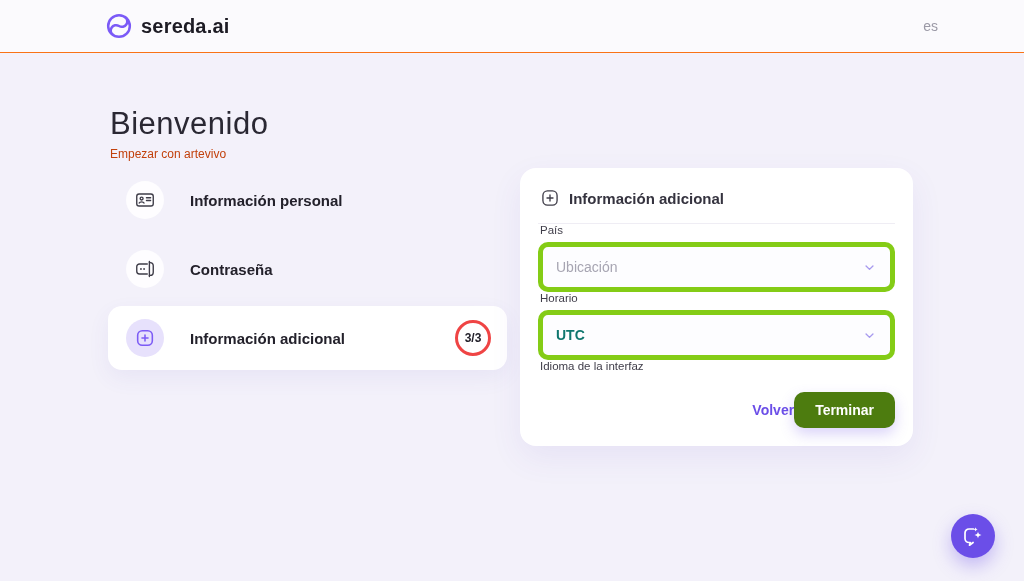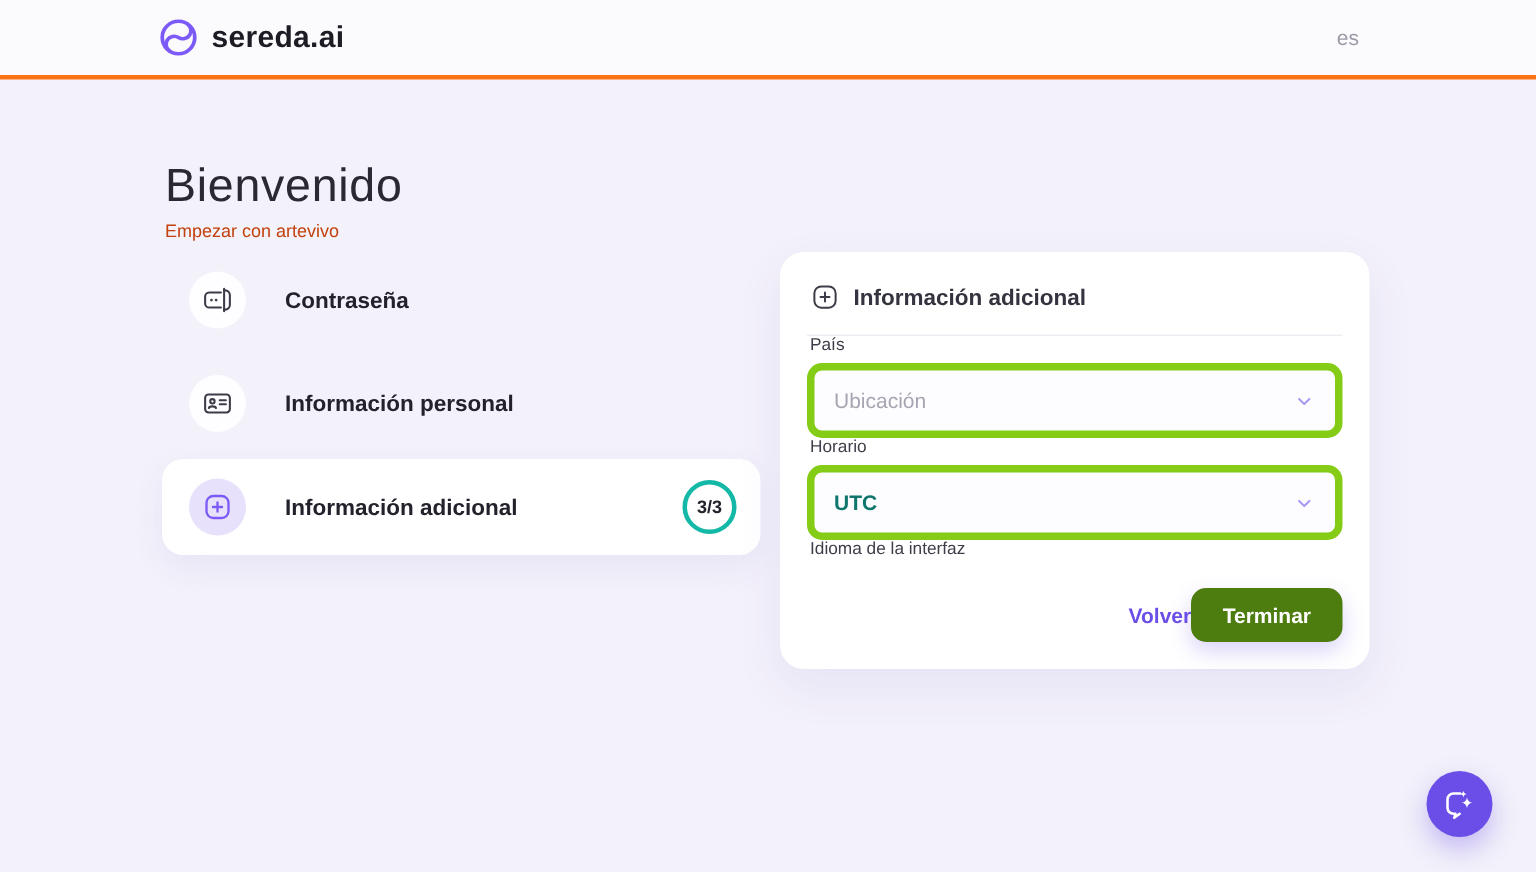--- a/index.html
+++ b/index.html
@@ -1,23 +1,23 @@
 <!DOCTYPE html>
 <html><head>
 <meta charset="utf-8">
 <style>
   * { margin:0; padding:0; box-sizing:border-box; }
   html,body { width:1024px; height:581px; overflow:hidden; }
   body { font-family:"Liberation Sans", sans-serif; background:#F3F1FA; color:#23212B; }
 
   
   .topbar {
-    height:53px; background:#FBFAFD; border-bottom:3px solid #f97316;
+    height:53px; background:#FBFAFD; border-bottom:1px solid #f97316;
     display:flex; align-items:center; justify-content:space-between;
-    padding:0 118px 0 106px;
+    padding:0 86px 0 106px;
   }
   .brand { display:flex; align-items:center; gap:9px; cursor:pointer; }
   .brand-name { font-size:20px; font-weight:700; color:#1D1B24; letter-spacing:.2px; }
   .lang { font-size:14px; color:#9B99A6; cursor:pointer; }
 
   
   .content { position:relative; height:528px; }
   .hero { padding:53px 0 0 110px; }
   .hero-title { font-size:31px; font-weight:400; color:#2A2833; letter-spacing:.5px; }
   .hero-sub { margin-top:5px; font-size:12px; color:#c2410c; }
@@ -31,21 +31,21 @@
   }
   .step.active { background:#FFFFFF; box-shadow:0 8px 22px rgba(92,70,190,.07); }
   .step-icon {
     width:38px; height:38px; border-radius:50%; flex:none;
     background:rgba(255,255,255,.85); display:flex; align-items:center; justify-content:center;
   }
   .step.active .step-icon { background:#E7E1FC; }
   .step-label { margin-left:26px; font-size:15px; font-weight:700; color:#23212B; }
   .step-badge {
     margin-left:auto; width:36px; height:36px; border-radius:50%;
-    border:3px solid #14b8a6; display:flex; align-items:center; justify-content:center;
+    border:3px solid #ef4444; display:flex; align-items:center; justify-content:center;
     font-size:12px; font-weight:700; color:#23212B; background:#fff;
   }
 
   
   .panel {
     width:393px; flex:none; margin-left:13px; background:#FFFFFF; border-radius:16px;
     box-shadow:0 12px 32px rgba(92,70,190,.08); padding:16px 18px 18px;
   }
   .panel-head { display:flex; align-items:center; gap:9px; padding:4px 2px 0; }
   .panel-title { font-size:15px; font-weight:600; color:#35333F; }
@@ -96,40 +96,40 @@
     <div class="hero-sub">Empezar con artevivo</div>
   </section>
 
   <div class="columns">
 
     <nav class="steps">
 
       <div class="step">
         <span class="step-icon">
           <svg width="22" height="22" viewBox="0 0 24 24" fill="none" stroke="#3E3C48" stroke-width="1.5" stroke-linecap="round" stroke-linejoin="round">
+            <rect x="3" y="5.5" width="18" height="13" rx="2.5"></rect>
+            <circle cx="8.3" cy="10.4" r="1.6"></circle>
+            <path d="M5.7 15.3c.6-1.6 4.6-1.6 5.2 0"></path>
+            <path d="M13.6 9.6h4.5M13.6 12.6h4.5"></path>
+          </svg>
+        </span>
+        <span class="step-label">Información personal</span>
+      </div>
+
+      <div class="step">
+        <span class="step-icon">
+          <svg width="22" height="22" viewBox="0 0 24 24" fill="none" stroke="#3E3C48" stroke-width="1.5" stroke-linecap="round" stroke-linejoin="round">
             <path d="M14.5 6.5H6A3 3 0 0 0 3 9.5v5a3 3 0 0 0 3 3h8.5"></path>
             <circle cx="7.6" cy="12" r="1" fill="#3E3C48" stroke="none"></circle>
             <circle cx="11" cy="12" r="1" fill="#3E3C48" stroke="none"></circle>
             <path d="M16.8 3.8v16.4"></path>
             <path d="M16.8 5h.7A3.5 3.5 0 0 1 21 8.5v7a3.5 3.5 0 0 1-3.5 3.5h-.7"></path>
           </svg>
         </span>
         <span class="step-label">Contraseña</span>
-      </div>
-
-      <div class="step">
-        <span class="step-icon">
-          <svg width="22" height="22" viewBox="0 0 24 24" fill="none" stroke="#3E3C48" stroke-width="1.5" stroke-linecap="round" stroke-linejoin="round">
-            <rect x="3" y="5.5" width="18" height="13" rx="2.5"></rect>
-            <circle cx="8.3" cy="10.4" r="1.6"></circle>
-            <path d="M5.7 15.3c.6-1.6 4.6-1.6 5.2 0"></path>
-            <path d="M13.6 9.6h4.5M13.6 12.6h4.5"></path>
-          </svg>
-        </span>
-        <span class="step-label">Información personal</span>
       </div>
 
       <div class="step active">
         <span class="step-icon">
           <svg width="22" height="22" viewBox="0 0 24 24" fill="none" stroke="#7C5BF5" stroke-width="1.7" stroke-linecap="round" stroke-linejoin="round">
             <rect x="4" y="4" width="16" height="16" rx="5"></rect>
             <path d="M12 8.7v6.6M8.7 12h6.6"></path>
           </svg>
         </span>
         <span class="step-label">Información adicional</span>

